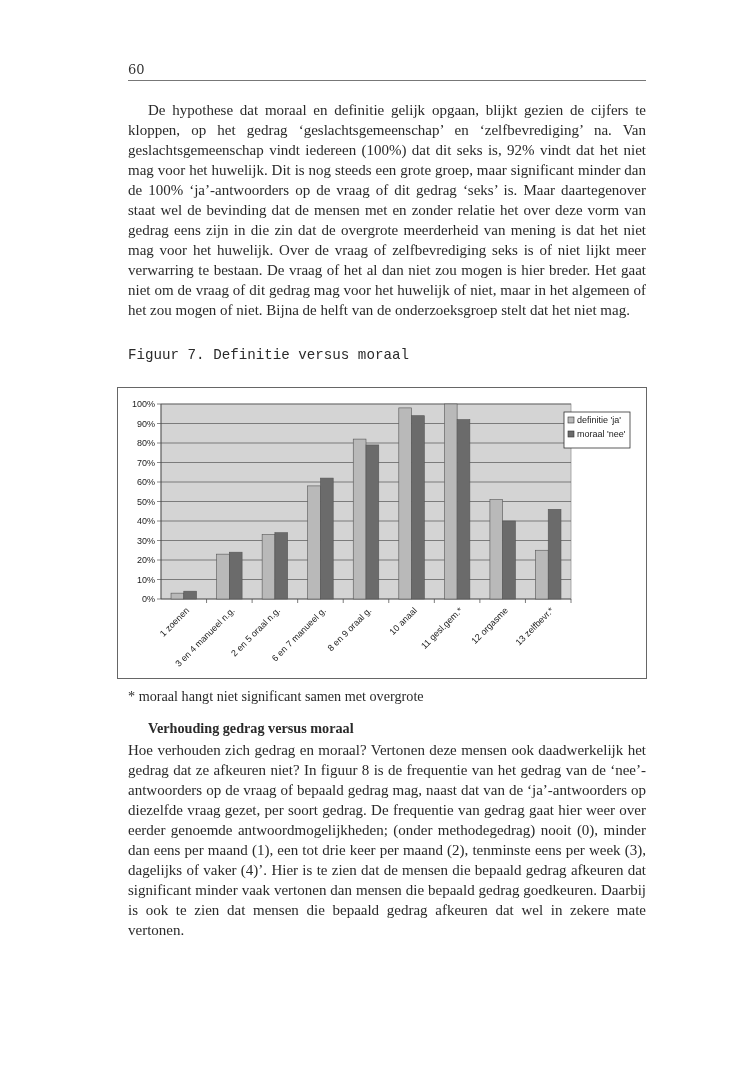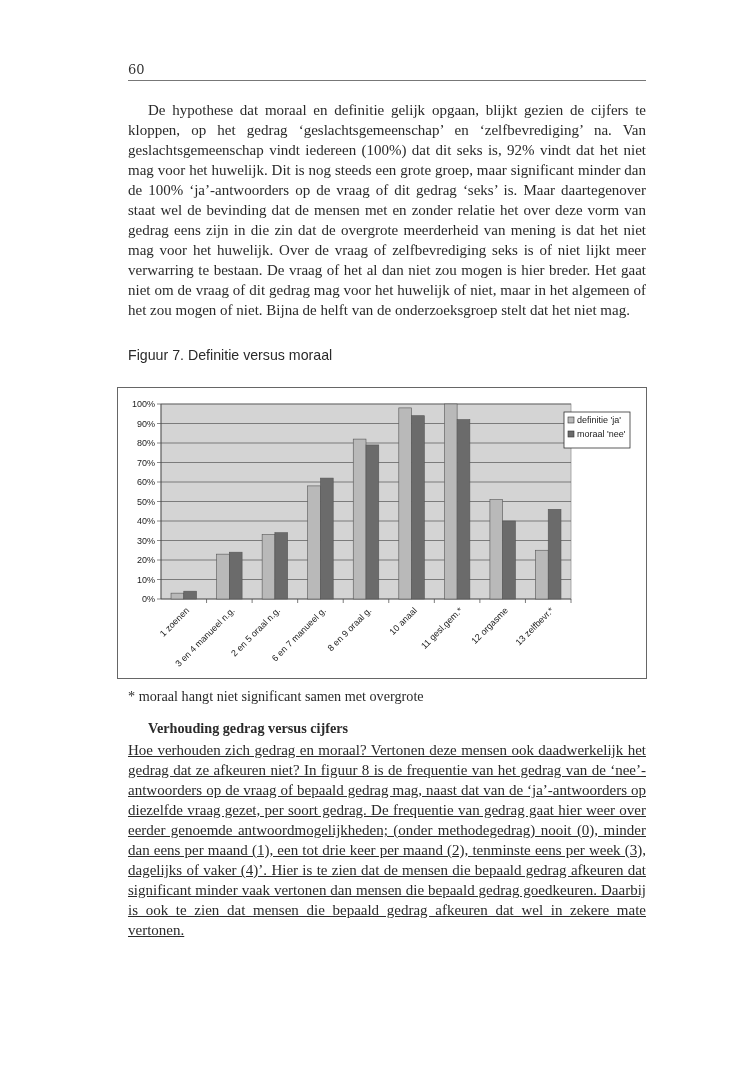--- a/index.html
+++ b/index.html
@@ -4,27 +4,27 @@
 <style>
   html, body { margin: 0; padding: 0; background: #ffffff; }
   body { width: 738px; height: 1068px; position: relative; overflow: hidden;
          font-family: "DejaVu Serif", "Liberation Serif", serif; color: #2a2a2a; }
   .page-number { position: absolute; left: 128px; top: 62px; font-size: 13px; color: #333; }
   .header-rule { position: absolute; left: 128px; top: 80px; width: 518px; height: 1px; background: #777; }
   .para { position: absolute; left: 128px; width: 518px; font-size: 15px; line-height: 20px;
           text-align: justify; margin: 0; font-family: "Liberation Serif", serif; color: #2a2a2a; }
   .para.indent { text-indent: 20px; }
   .p1 { top: 100px; }
-  .fig-caption { position: absolute; left: 128px; top: 347px; font-size: 14.2px; font-family: Liberation Sans, sans-serif; }
+  .fig-caption { position: absolute; left: 128px; top: 347px; font-size: 14.2px; font-family: Liberation Mono, monospace; }
   .chart-frame { position: absolute; left: 117px; top: 387px; width: 528px; height: 290px;
                  border: 1px solid #666; background: #fff; }
   .chart-frame svg { position: absolute; left: 0; top: 0; }
   .footnote { position: absolute; left: 128px; top: 688px; font-size: 14.2px; font-family: "Liberation Serif", serif; }
   .section-heading { position: absolute; left: 148px; top: 720px; font-size: 14.2px; font-weight: bold; font-family: "Liberation Serif", serif; }
-  .p2 { top: 740px; text-decoration: underline; }
+  .p2 { top: 740px; }
   .tick-label { font-family: "Liberation Sans", sans-serif; font-size: 9px; fill: #222; }
   .legend-label { font-family: "Liberation Sans", sans-serif; font-size: 9px; fill: #222; }
 </style>
 </head>
 <body>
 
 <div class="page-number">60</div>
 <div class="header-rule"></div>
 
 <p class="para indent p1">De hypothese dat moraal en definitie gelijk opgaan, blijkt gezien de cijfers te kloppen, op het gedrag ‘geslachtsgemeenschap’ en ‘zelfbevrediging’ na. Van geslachtsgemeenschap vindt iedereen (100%) dat dit seks is, 92% vindt dat het niet mag voor het huwelijk. Dit is nog steeds een grote groep, maar significant minder dan de 100% ‘ja’-antwoorders op de vraag of dit gedrag ‘seks’ is. Maar daartegen­over staat wel de bevinding dat de mensen met en zonder relatie het over deze vorm van gedrag eens zijn in die zin dat de overgrote meerderheid van mening is dat het niet mag voor het huwelijk. Over de vraag of zelfbevrediging seks is of niet lijkt meer verwarring te bestaan. De vraag of het al dan niet zou mogen is hier bre­der. Het gaat niet om de vraag of dit gedrag mag voor het huwelijk of niet, maar in het algemeen of het zou mogen of niet. Bijna de helft van de onderzoeksgroep stelt dat het niet mag.</p>
@@ -106,14 +106,14 @@
       <text x="436.22222222222223" y="223" text-anchor="end" class="tick-label" transform="rotate(-45 436.22222222222223 223)">13 zelfbevr.*</text>
       <rect x="446" y="24" width="66" height="36" fill="#ffffff" stroke="#333" stroke-width="0.8"></rect>
       <rect x="450" y="29" width="6" height="6" fill="#b9b9b9" stroke="#333" stroke-width="0.6"></rect>
       <text x="459" y="35" class="legend-label">definitie 'ja'</text>
       <rect x="450" y="43" width="6" height="6" fill="#6b6b6b" stroke="#333" stroke-width="0.6"></rect>
       <text x="459" y="49" class="legend-label">moraal 'nee'</text>
     </svg>
 </div>
 
 <div class="footnote">* moraal hangt niet significant samen met overgrote</div>
-<div class="section-heading">Verhouding gedrag versus cijfers</div>
+<div class="section-heading">Verhouding gedrag versus moraal</div>
 <p class="para p2">Hoe verhouden zich gedrag en moraal? Vertonen deze mensen ook daadwerkelijk het gedrag dat ze afkeuren niet? In figuur 8 is de frequentie van het gedrag van de ‘nee’-antwoorders op de vraag of bepaald gedrag mag, naast dat van de ‘ja’-ant­woorders op diezelfde vraag gezet, per soort gedrag. De frequentie van gedrag gaat hier weer over eerder genoemde antwoordmogelijkheden; (onder methode­gedrag) nooit (0), minder dan eens per maand (1), een tot drie keer per maand (2), tenminste eens per week (3), dagelijks of vaker (4)’. Hier is te zien dat de mensen die bepaald gedrag afkeuren dat significant minder vaak vertonen dan mensen die bepaald gedrag goedkeuren. Daarbij is ook te zien dat mensen die bepaald gedrag afkeuren dat wel in zekere mate vertonen.</p>
 
 </body></html>

